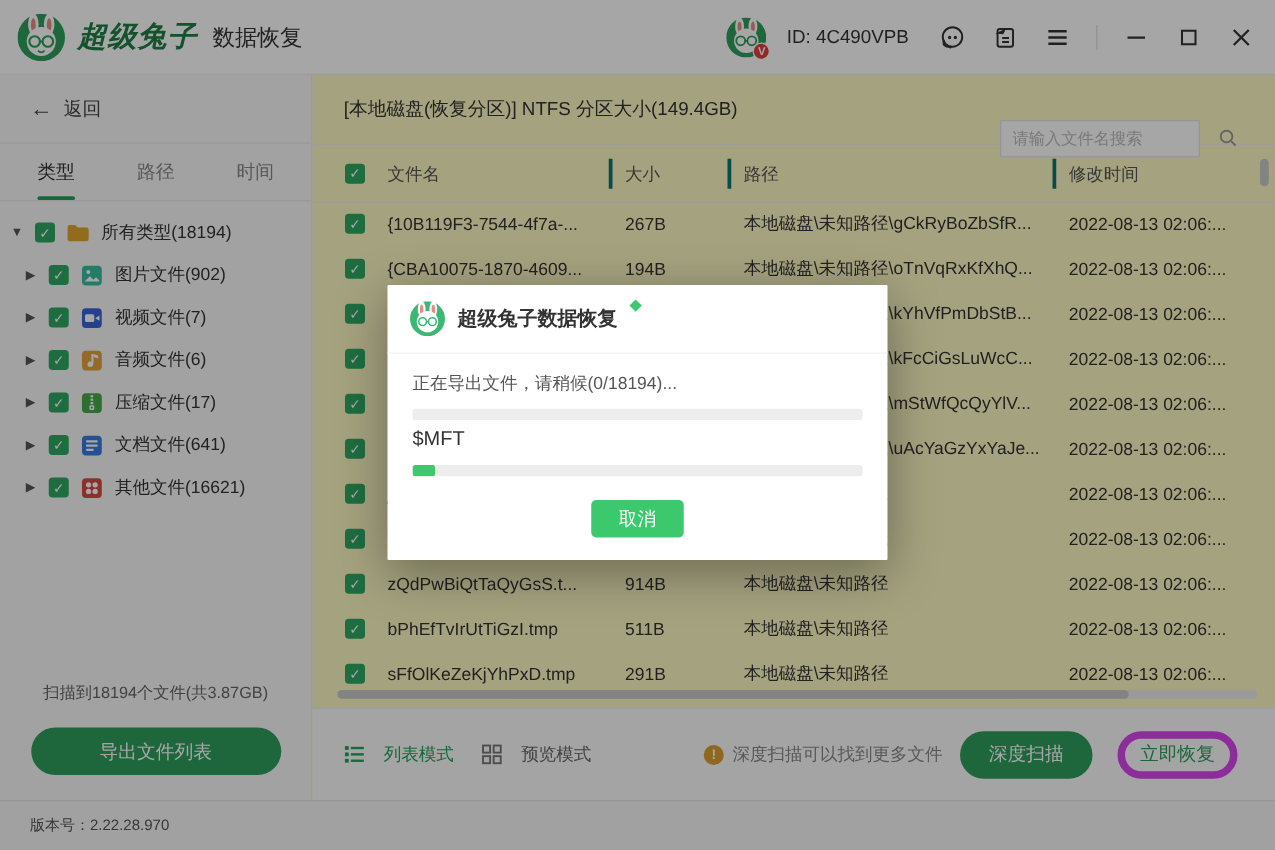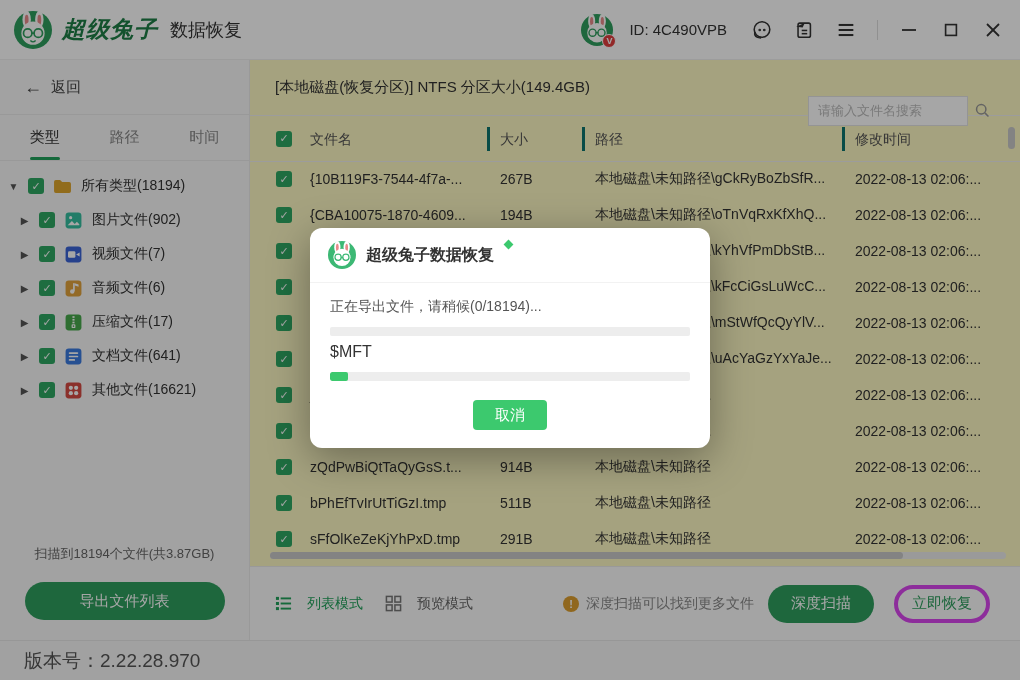--- a/index.html
+++ b/index.html
@@ -50,21 +50,21 @@
   .sidebar-bottom{position:absolute;bottom:0;left:0;right:0;padding:16px 0 20px;}
   .scan-summary{text-align:center;font-size:13px;color:#666;}
   .export-btn{display:block;margin:19px auto 0;width:200px;height:38px;border-radius:19px;
       background:#2e9e5e;color:#fff;font-size:15px;border:none;cursor:pointer;
       font-family:"Liberation Sans",sans-serif;}
   
   .main{position:absolute;left:250px;top:60px;right:0;bottom:40px;background:#fef9c3;}
   .main-header{height:55px;display:flex;align-items:center;justify-content:space-between;
       padding:0 24px 0 25px;border-bottom:1px solid #f0f0f0;}
   .part-title{font-size:15px;color:#333;}
-  .search-wrap{display:flex;align-items:center;margin-top:46px;}
+  .search-wrap{display:flex;align-items:center;gap:8px;margin-top:46px;}
   .search-input{width:140px;height:28px;border:1px solid #e3e3e3;background:#fff;
       padding:0 9px;font-size:13px;color:#333;outline:none;font-family:"Liberation Sans",sans-serif;}
   .search-input::placeholder{color:#bbb;}
   .search-btn{width:28px;height:28px;display:flex;align-items:center;justify-content:center;cursor:pointer;}
   .grid-cols{display:grid;grid-template-columns:50px 190px 95px 260px 1fr;align-items:center;}
   .table-header{height:45px;border-bottom:1px solid #f0f0f0;color:#555;font-size:14px;}
   .th{height:24px;line-height:24px;border-right:3px solid #0f766e;padding-left:10px;}
   .th.last{border-right:none;}
   .cb-cell{padding-left:26px;}
   .rows{position:absolute;top:101px;left:0;right:0;}
@@ -78,30 +78,30 @@
   .mode{display:flex;align-items:center;gap:15px;font-size:14px;cursor:pointer;}
   .mode.list{color:#21a15b;}
   .mode.preview{color:#666;margin-left:22px;}
   .toolbar-spacer{flex:1;}
   .hint{display:flex;align-items:center;gap:7px;font-size:14px;color:#888;}
   .warn-icon{width:16px;height:16px;border-radius:50%;background:#dd9f2e;color:#fff;font-size:11px;
       font-weight:700;display:flex;align-items:center;justify-content:center;}
   .warn-icon::after{content:"!";}
   .btn-deep{width:106px;height:38px;border-radius:19px;background:#2e9e5e;color:#fff;font-size:15px;
       border:none;margin-left:14px;cursor:pointer;font-family:"Liberation Sans",sans-serif;}
-  .btn-recover{width:96px;height:38px;border-radius:19px;background:transparent;border:4px solid #d946ef;
+  .btn-recover{width:96px;height:38px;border-radius:19px;background:transparent;border:6px solid #d946ef;
       color:#2e9e5e;font-size:15px;margin-left:20px;cursor:pointer;font-family:"Liberation Sans",sans-serif;box-sizing:border-box;}
   
   .footer{position:absolute;left:0;right:0;bottom:0;height:40px;background:#f7f7f7;
       border-top:1px solid #e8e8e8;display:flex;align-items:center;padding-left:24px;
-      font-size:19px;color:#555;box-sizing:border-box;}
+      font-size:12px;color:#555;box-sizing:border-box;}
   
   .overlay{position:absolute;inset:0;background:rgba(0,0,0,0.35);z-index:50;}
   .modal{position:absolute;left:310px;top:228px;width:400px;height:220px;background:#fff;
-      border-radius:12px;z-index:60;box-shadow:0 10px 40px rgba(0,0,0,0.35);box-sizing:border-box;}
+      border-radius:1px;z-index:60;box-shadow:0 10px 40px rgba(0,0,0,0.35);box-sizing:border-box;}
   .modal-header{height:54px;display:flex;align-items:center;gap:10px;padding:0 18px;
       border-bottom:1px solid #f2f2f2;}
   .modal-header .logo{width:28px;height:28px;}
   .modal-title{font-size:16px;color:#333;font-weight:700;}
   .diamond{width:7px;height:7px;background:#3cc96e;transform:rotate(45deg);
       align-self:flex-start;margin-top:13px;margin-left:1px;}
   .modal-body{padding:15px 20px 0;}
   .status-text{font-size:14px;color:#555;}
   .pbar{height:9px;background:#ededed;border-radius:2px;margin-top:11px;overflow:hidden;}
   .pfill{height:100%;background:#3cc96e;border-radius:2px;width:0;}

